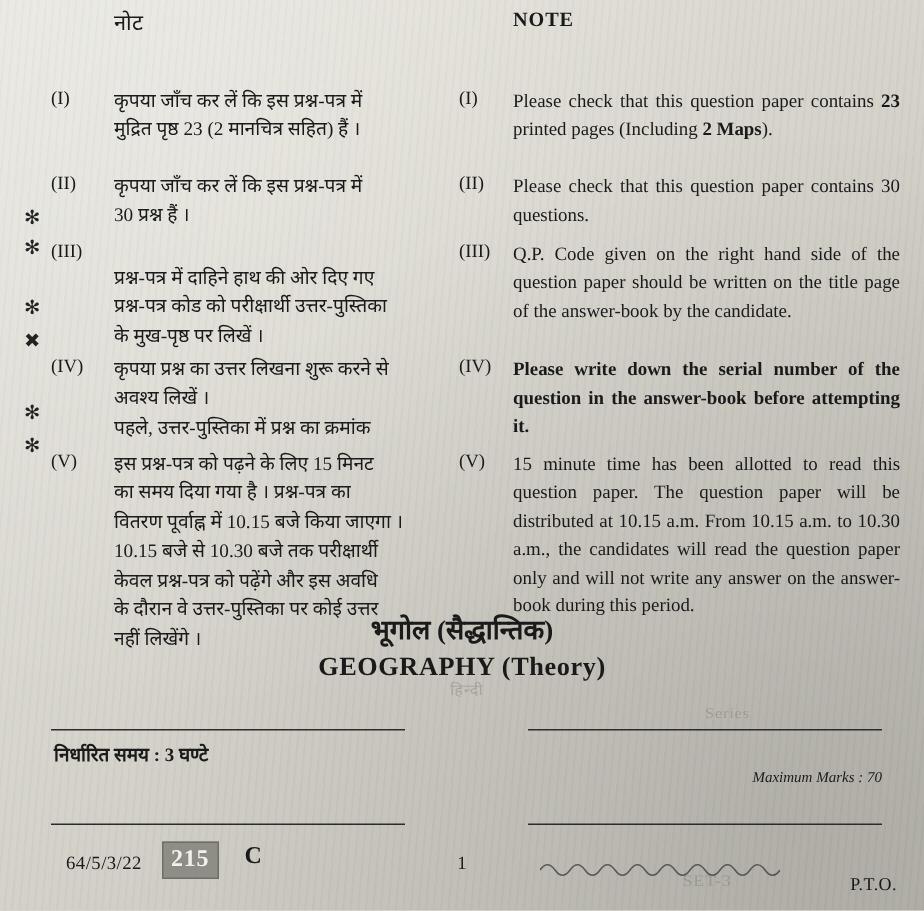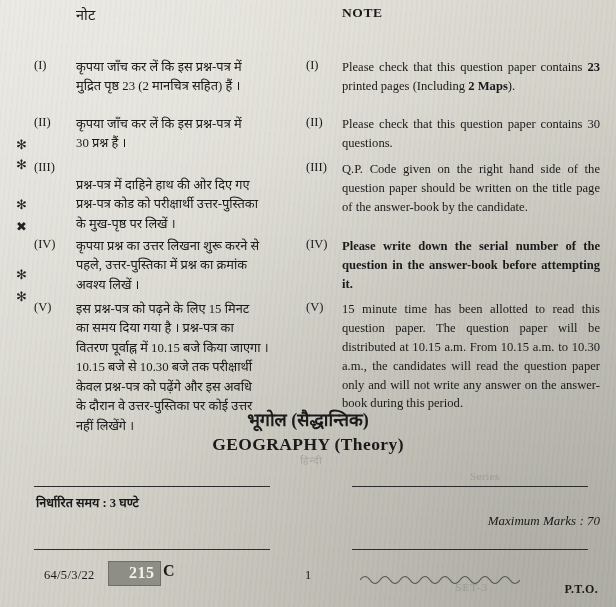--- a/index.html
+++ b/index.html
@@ -169,39 +169,39 @@
   }
   .marks-hi {
     position: absolute;
     right: 28px;
     top: 494px;
     font-size: 12.6px;
     font-weight: bold;
   }
   .marks-en {
     position: absolute;
-    right: 16px;
+    right: 28px;
     top: 513px;
-    font-size: 13px;
+    font-size: 10px;
     font-style: italic;
   }
 
   
   .code-left {
     position: absolute;
     left: 44px;
     top: 568px;
     font-size: 12.5px;
     letter-spacing: 0.3px;
   }
   .qp-box {
     position: absolute;
     left: 108px;
     top: 561px;
-    padding: 2px 5px 3px 20px;
+    padding: 2px 5px 3px 5px;
     background: #8e8d86;
     color: #f2f1ec;
     font-size: 16px;
     font-weight: bold;
     letter-spacing: 0.5px;
     border: 1px solid #6f6e68;
   }
   .qp-c {
     position: absolute;
     left: 163px;
@@ -215,21 +215,21 @@
     right: 0;
     top: 568px;
     text-align: center;
     font-size: 12.5px;
   }
   .pto {
     position: absolute;
     right: 18px;
     top: 582px;
     font-size: 12px;
-    font-weight: bold;
+    font-weight: normal;
     letter-spacing: 0.3px;
   }
   .squiggle {
     position: absolute;
     left: 360px;
     top: 572px;
     width: 160px;
     height: 14px;
     opacity: 0.75;
   }
@@ -296,22 +296,22 @@
           <span class="hi-line">के मुख-पृष्ठ पर लिखें ।</span>
         </div>
         <div class="num-en" style="top:134px;">(III)</div>
         <div class="txt-en" style="top:134px;">Q.P. Code given on the right hand side of the question paper should be written on the title page of the answer-book by the candidate.</div>
       </div>
 
       <div class="row">
         <div class="num-hi" style="top:211px;">(IV)</div>
         <div class="txt-hi" style="top:211px;">
           <span class="hi-line">कृपया प्रश्न का उत्तर लिखना शुरू करने से</span>
+          <span class="hi-line">अवश्य लिखें ।</span>
           <span class="hi-line">पहले, उत्तर-पुस्तिका में प्रश्न का क्रमांक</span>
-          <span class="hi-line">अवश्य लिखें ।</span>
         </div>
         <div class="num-en" style="top:211px;">(IV)</div>
         <div class="txt-en bold" style="top:211px;">Please write down the serial number of the question in the answer-book before attempting it.</div>
       </div>
 
       <div class="row">
         <div class="num-hi" style="top:274px;">(V)</div>
         <div class="txt-hi" style="top:274px;">
           <span class="hi-line">इस प्रश्न-पत्र को पढ़ने के लिए 15 मिनट</span>
           <span class="hi-line">का समय दिया गया है । प्रश्न-पत्र का</span>

